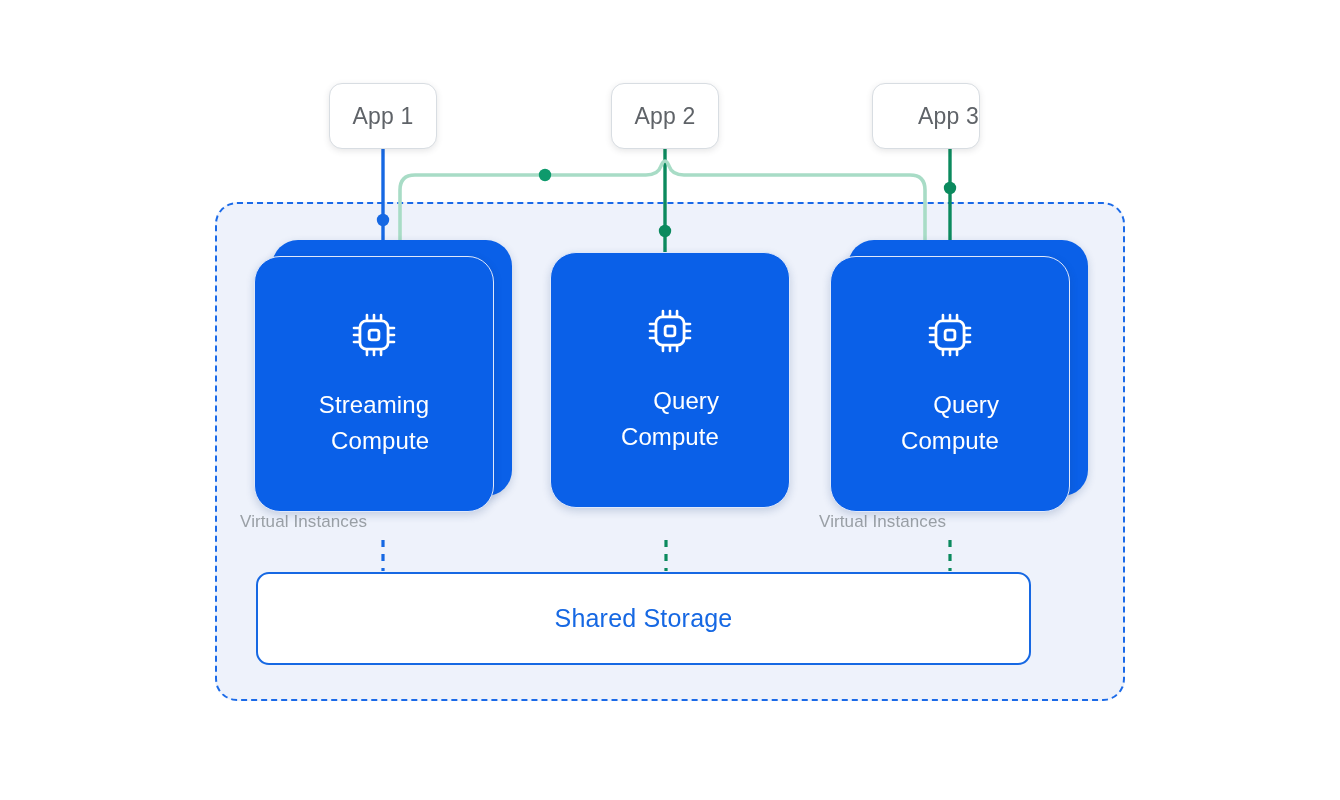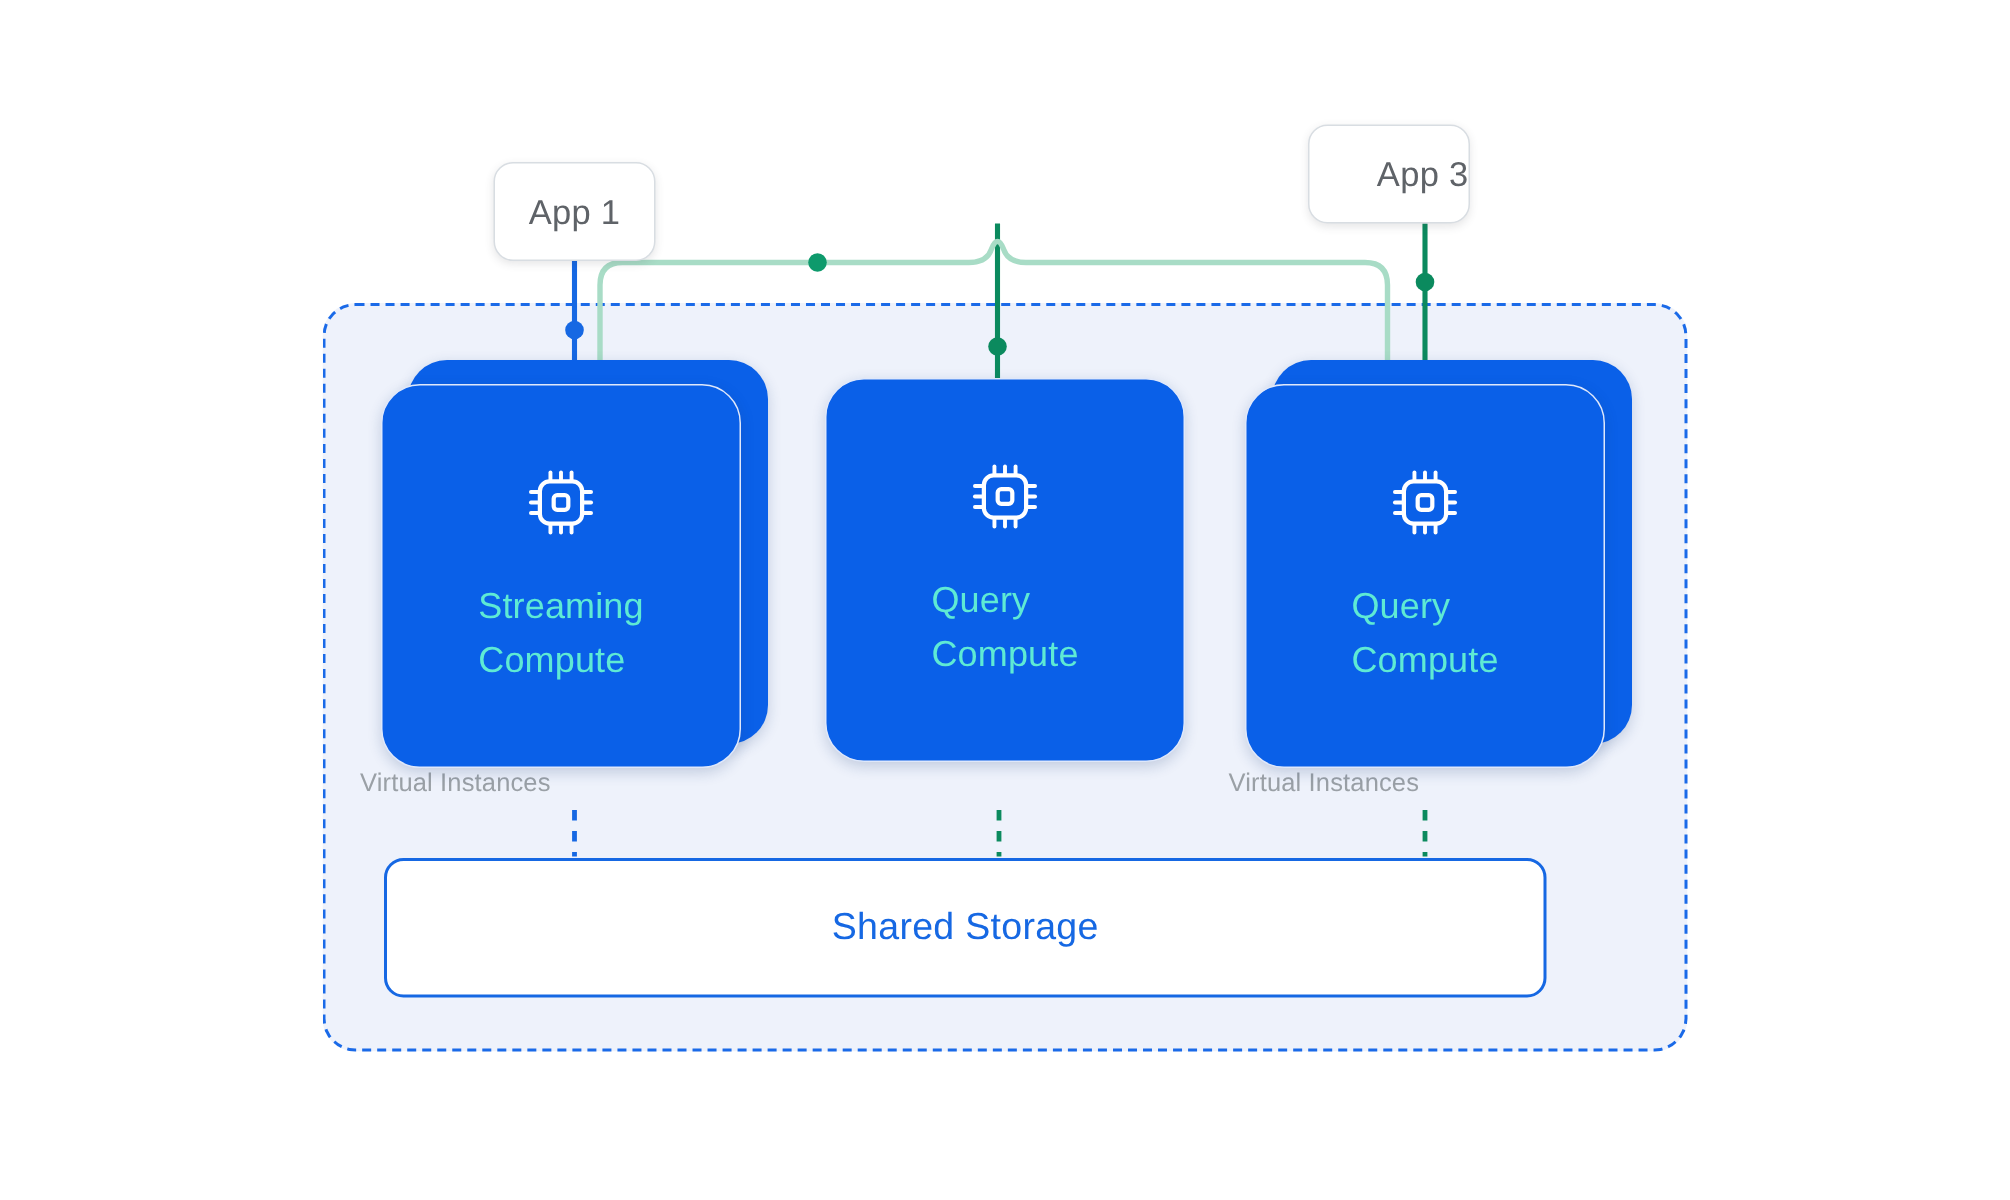--- a/index.html
+++ b/index.html
@@ -86,24 +86,24 @@
   .stack.single .card-front {
     left: 9px;
     top: 10px;
   }
   .chip-icon {
     width: 52px;
     height: 52px;
     margin-bottom: 26px;
   }
   .card-label {
-    color: #5eead4;
+    color: #ffffff;
     font-size: 24px;
     line-height: 1.48;
-    text-align: left;
+    text-align: right;
     letter-spacing: 0.1px;
   }
 
   
   .instance-caption {
     position: absolute;
     width: 280px;
     text-align: left;
     font-size: 17px;
     color: #9aa0a6;
@@ -256,20 +256,23 @@
   <svg class="wires wires-front">
     <line x1="383" y1="540" x2="383" y2="571" stroke="#1668e3" stroke-width="3.2" stroke-dasharray="7 7"></line>
     <line x1="666" y1="540" x2="666" y2="571" stroke="#0b8a5e" stroke-width="3.2" stroke-dasharray="7 7"></line>
     <line x1="950" y1="540" x2="950" y2="571" stroke="#0b8a5e" stroke-width="3.2" stroke-dasharray="7 7"></line>
   </svg>
 
   <div class="storage">
     <span class="storage-label">Shared Storage</span>
   </div>
 
-  <div class="app-box" style="left:329px; top:83px; z-index:50;margin-top:25px;">
+  <div class="app-box" style="left:329px; top:83px; z-index:50;">
     <span>App 1</span>
+  </div>
+  <div class="app-box" style="left:611px; top:83px; z-index:50;">
+    <span>App 2</span>
   </div>
   <div class="app-box" style="left:872px; top:83px; z-index:50;justify-content:flex-end;">
     <span>App 3</span>
   </div>
 
 </div>
 
 </body></html>

